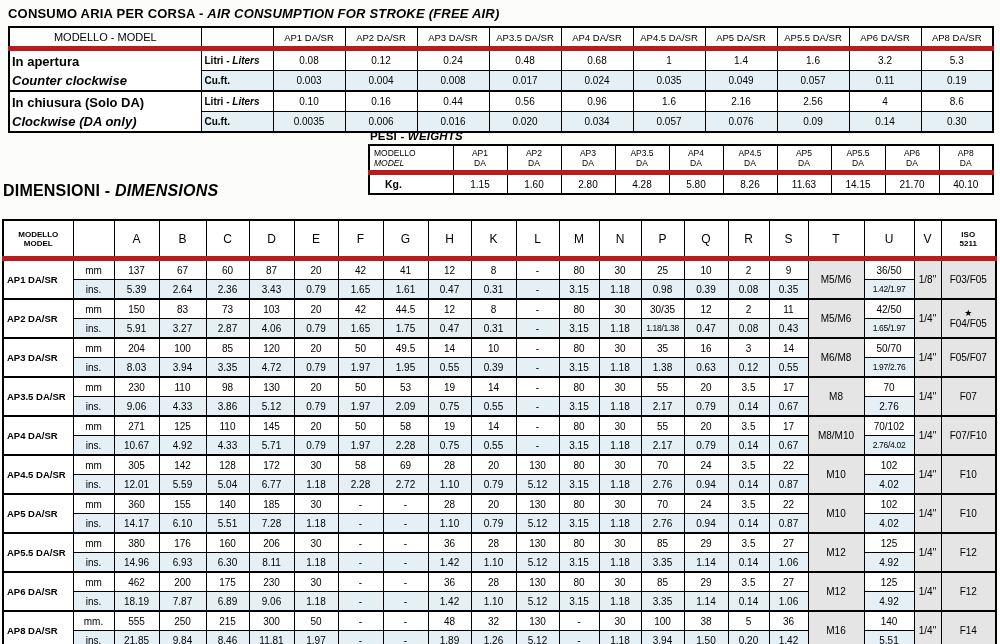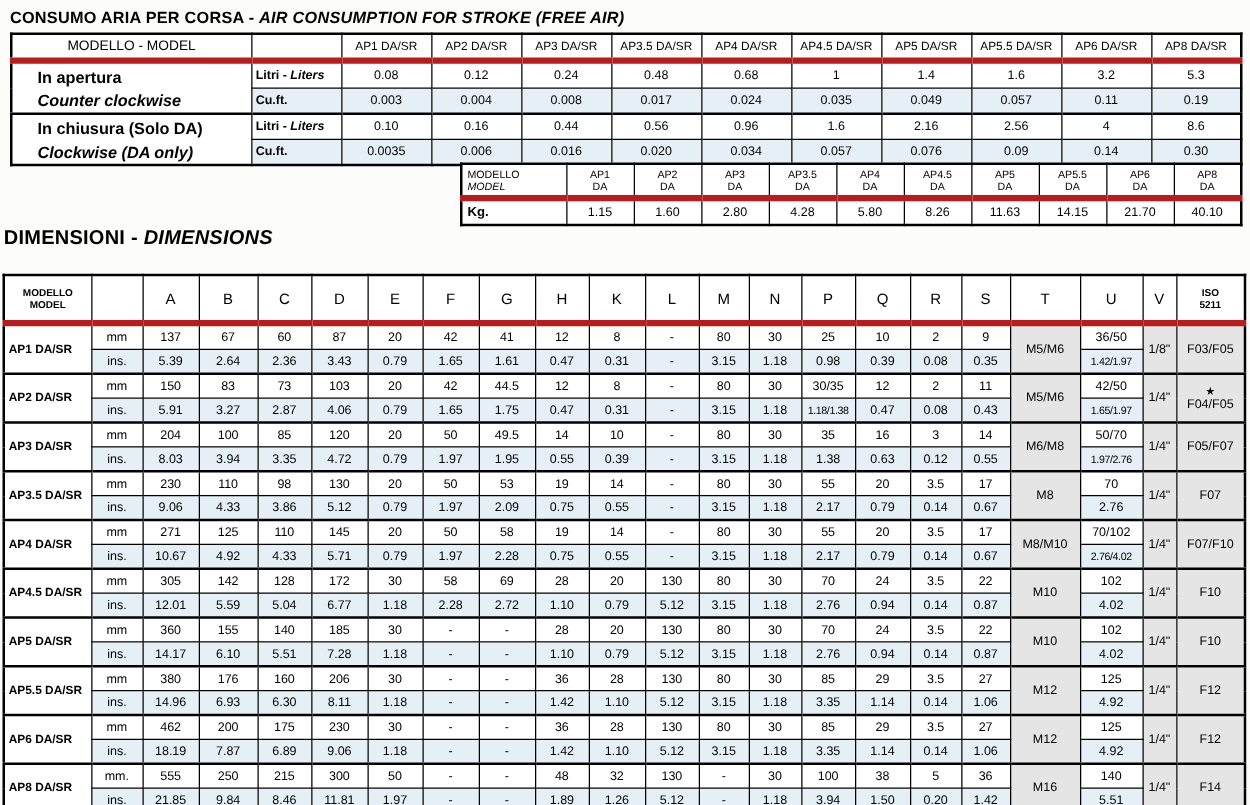--- a/index.html
+++ b/index.html
@@ -22,30 +22,30 @@
   .num.small{font-size:8.5px;letter-spacing:-.3px;}
   .left{text-align:left;padding-left:4px;}
 
   
   #consumption-title{position:absolute;left:8px;top:6px;font-size:13px;}
   #consumption-table{position:absolute;left:8px;top:26px;}
   #consumption-table td{height:19px;}
   #consumption-table th.model-col{font-size:9.5px;height:18px;}
   #consumption-table th.main-hdr{font-size:11px;}
   .group-label div{height:19px;line-height:19px;font-size:13px;font-weight:bold;
-                   text-align:left;padding-left:20px;white-space:nowrap;}
+                   text-align:left;padding-left:2px;white-space:nowrap;}
   .unit-cell{font-size:10px;font-weight:bold;text-align:left;padding-left:3px;}
   tr.group-start td, tr.group-start th{border-top:2px solid #000;}
 
   
   #weights{position:absolute;left:368px;top:130px;}
   #weights-title{font-size:11.5px;margin:0 0 2px 2px;}
   #weights-table th.w-model{font-size:8.5px;line-height:10px;height:24px;}
   #weights-table td{height:18px;}
-  .w-rowlabel{font-size:10.5px;font-weight:bold;text-align:left;padding-left:4px;}
+  .w-rowlabel{font-size:10.5px;font-weight:bold;text-align:left;padding-left:15px;}
 
   
   #dimensions-title{position:absolute;left:3px;top:182px;font-size:16px;}
   #dimensions-table{position:absolute;left:2px;top:219px;}
   #dimensions-table thead th{height:35px;font-size:12px;}
   #dimensions-table thead th.sm{font-size:8px;line-height:9px;font-weight:bold;}
   #dimensions-table td{height:18px;}
   .model-cell{font-size:9.5px;font-weight:bold;text-align:left;padding-left:3px;}
   .unit-sm{font-size:10px;}
   tr.mm-row td, tr.mm-row th{border-top:2px solid #000;}
@@ -146,20 +146,21 @@
         <td class="num shaded">0.057</td>
         <td class="num shaded">0.076</td>
         <td class="num shaded">0.09</td>
         <td class="num shaded">0.14</td>
         <td class="num shaded">0.30</td>
       </tr>
     </tbody>
   </table>
 
 <div id="weights">
+  <div class="title" id="weights-title"><span>PESI - </span><span class="it">WEIGHTS</span></div>
   <table class="outer" id="weights-table">
       <colgroup>
         <col style="width: 84px;">
         <col style="width: 54px;">
         <col style="width: 54px;">
         <col style="width: 54px;">
         <col style="width: 54px;">
         <col style="width: 54px;">
         <col style="width: 54px;">
         <col style="width: 54px;">

